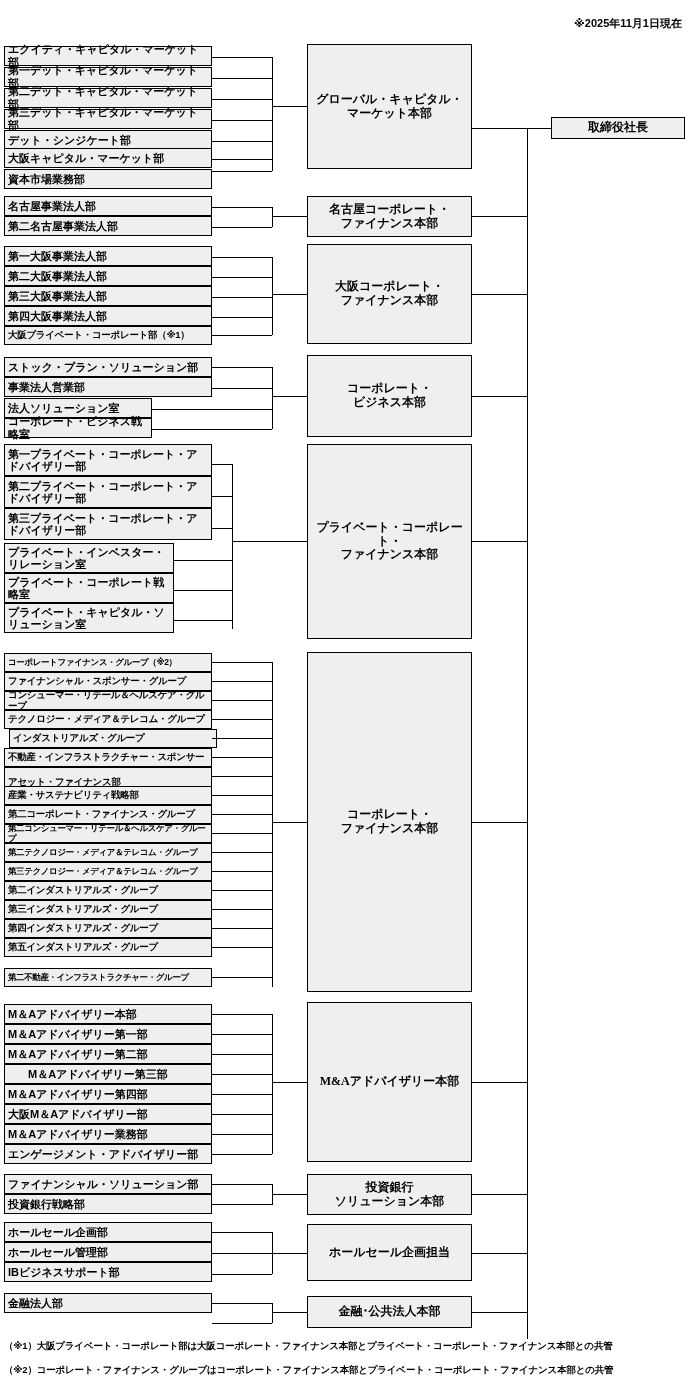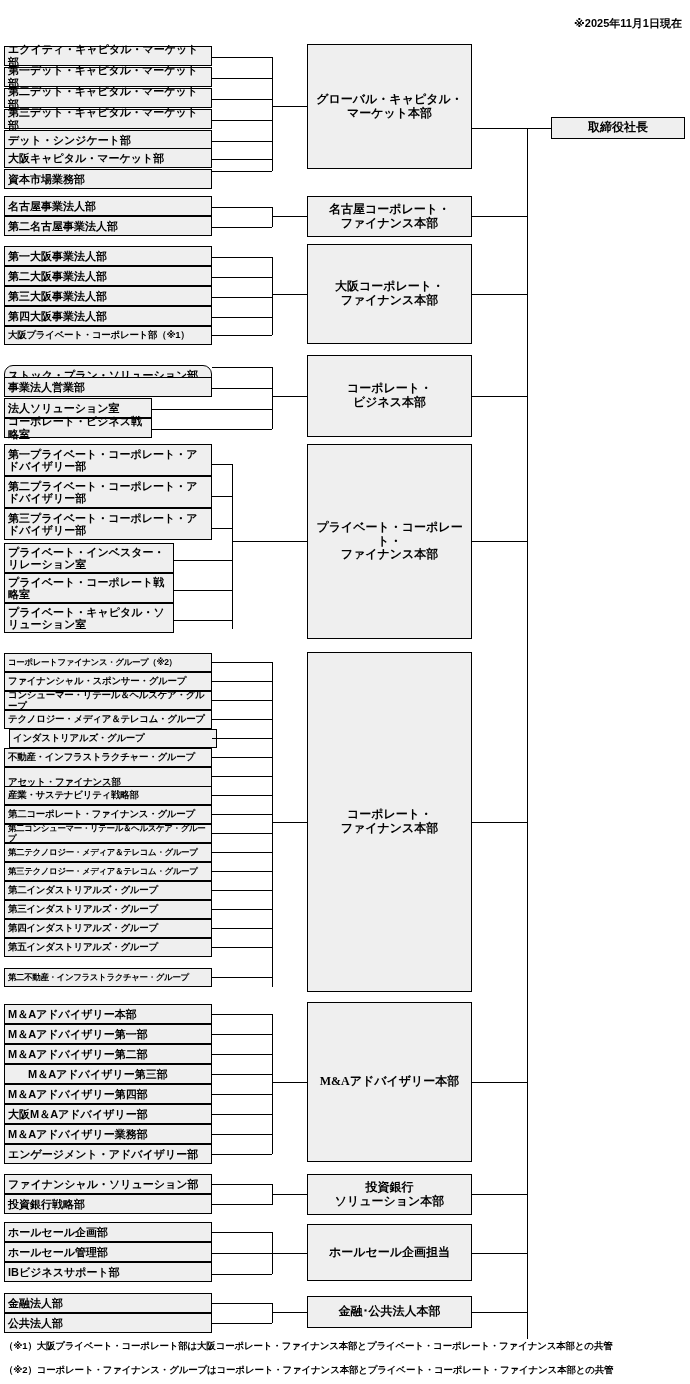--- a/index.html
+++ b/index.html
@@ -131,21 +131,21 @@
   <div class="ln hl" style="left:212px;top:335px;width:60px;"></div>
 
   <div class="box hq center" style="left:307px;top:355px;width:165px;height:82px;">
     <span style="white-space:pre-line">コーポレート・
 ビジネス本部</span>
   </div>
   <div class="ln hl" style="left:472px;top:396px;width:55px;"></div>
   <div class="ln hl" style="left:272px;top:396px;width:35px;"></div>
   <div class="ln vl" style="left:272px;top:367px;height:62px;"></div>
 
-  <div class="box dept" style="left:4px;top:365px;width:208px;height:20px;border-radius:9px;">
+  <div class="box dept" style="left:4px;top:357px;width:208px;height:20px;">
       <span>ストック・プラン・ソリューション部</span>
     </div>
   <div class="ln hl" style="left:212px;top:367px;width:60px;"></div>
   <div class="box dept" style="left:4px;top:377px;width:208px;height:20px;">
       <span>事業法人営業部</span>
     </div>
   <div class="ln hl" style="left:212px;top:388px;width:60px;"></div>
   <div class="box dept" style="left:4px;top:398px;width:148px;height:20px;">
       <span>法人ソリューション室</span>
     </div>
@@ -210,21 +210,21 @@
   <div class="ln hl" style="left:212px;top:700px;width:60px;"></div>
   <div class="box dept small" style="left:4px;top:710px;width:208px;height:19px;">
       <span>テクノロジー・メディア＆テレコム・グループ</span>
     </div>
   <div class="ln hl" style="left:212px;top:719px;width:60px;"></div>
   <div class="box dept small" style="left:9px;top:729px;width:208px;height:19px;">
       <span>インダストリアルズ・グループ</span>
     </div>
   <div class="ln hl" style="left:212px;top:738px;width:60px;"></div>
   <div class="box dept small" style="left:4px;top:748px;width:208px;height:19px;">
-      <span>不動産・インフラストラクチャー・グループ</span>
+      <span>不動産・インフラストラクチャー・スポンサー</span>
     </div>
   <div class="ln hl" style="left:212px;top:757px;width:60px;"></div>
   <div class="box dept small" style="left:4px;top:767px;width:208px;height:30px;">
       <span>アセット・ファイナンス部</span>
     </div>
   <div class="ln hl" style="left:212px;top:776px;width:60px;"></div>
   <div class="box dept small" style="left:4px;top:786px;width:208px;height:19px;">
       <span>産業・サステナビリティ戦略部</span>
     </div>
   <div class="ln hl" style="left:212px;top:795px;width:60px;"></div>
@@ -346,21 +346,18 @@
     <span style="white-space:pre-line">金融･公共法人本部</span>
   </div>
   <div class="ln hl" style="left:472px;top:1312px;width:55px;"></div>
   <div class="ln hl" style="left:272px;top:1312px;width:35px;"></div>
   <div class="ln vl" style="left:272px;top:1303px;height:20px;"></div>
 
   <div class="box dept" style="left:4px;top:1293px;width:208px;height:20px;">
       <span>金融法人部</span>
     </div>
   <div class="ln hl" style="left:212px;top:1303px;width:60px;"></div>
-  <div class="box dept" style="left:4px;top:1313px;width:208px;height:20px;">
-      <span>公共法人部</span>
-    </div>
   <div class="ln hl" style="left:212px;top:1323px;width:60px;"></div>
 
   <div class="foot" style="top:1340px;">（※1）大阪プライベート・コーポレート部は大阪コーポレート・ファイナンス本部とプライベート・コーポレート・ファイナンス本部との共管</div>
   <div class="foot" style="top:1364px;">（※2）コーポレート・ファイナンス・グループはコーポレート・ファイナンス本部とプライベート・コーポレート・ファイナンス本部との共管</div>
 
 </div>
 
 </body></html>

